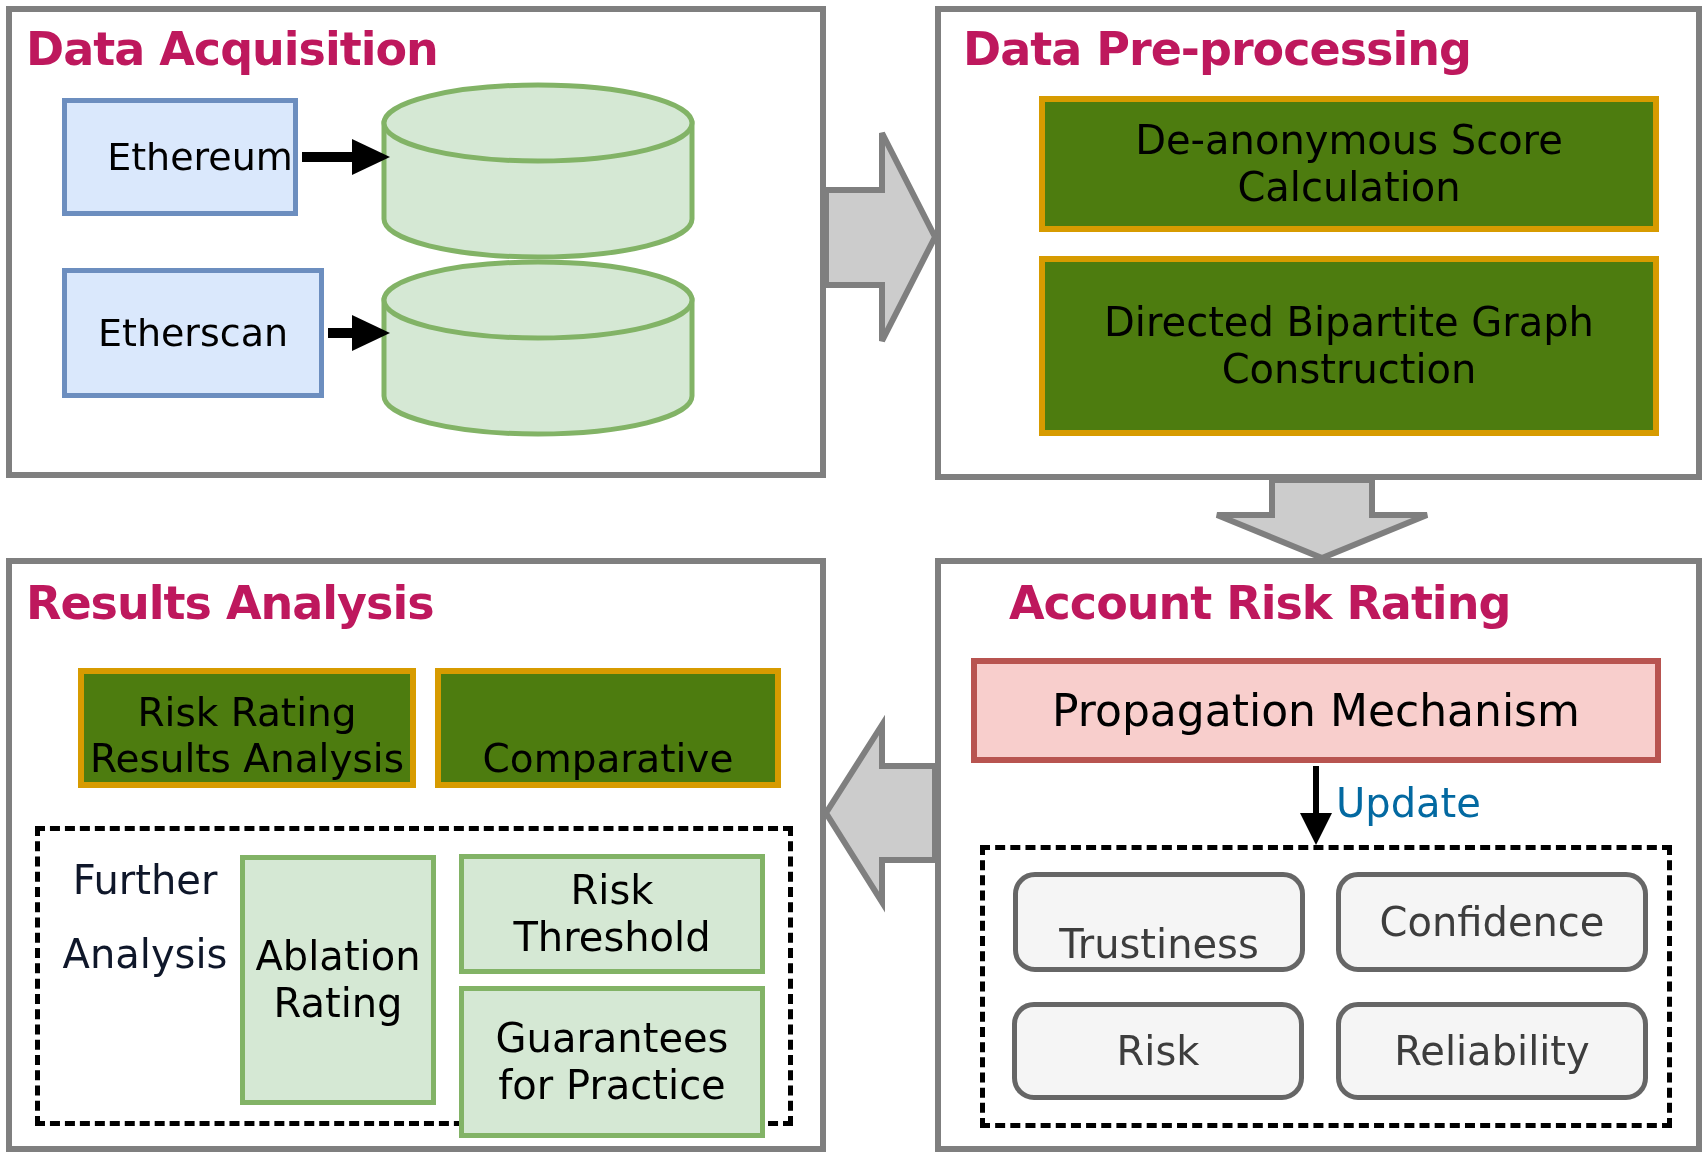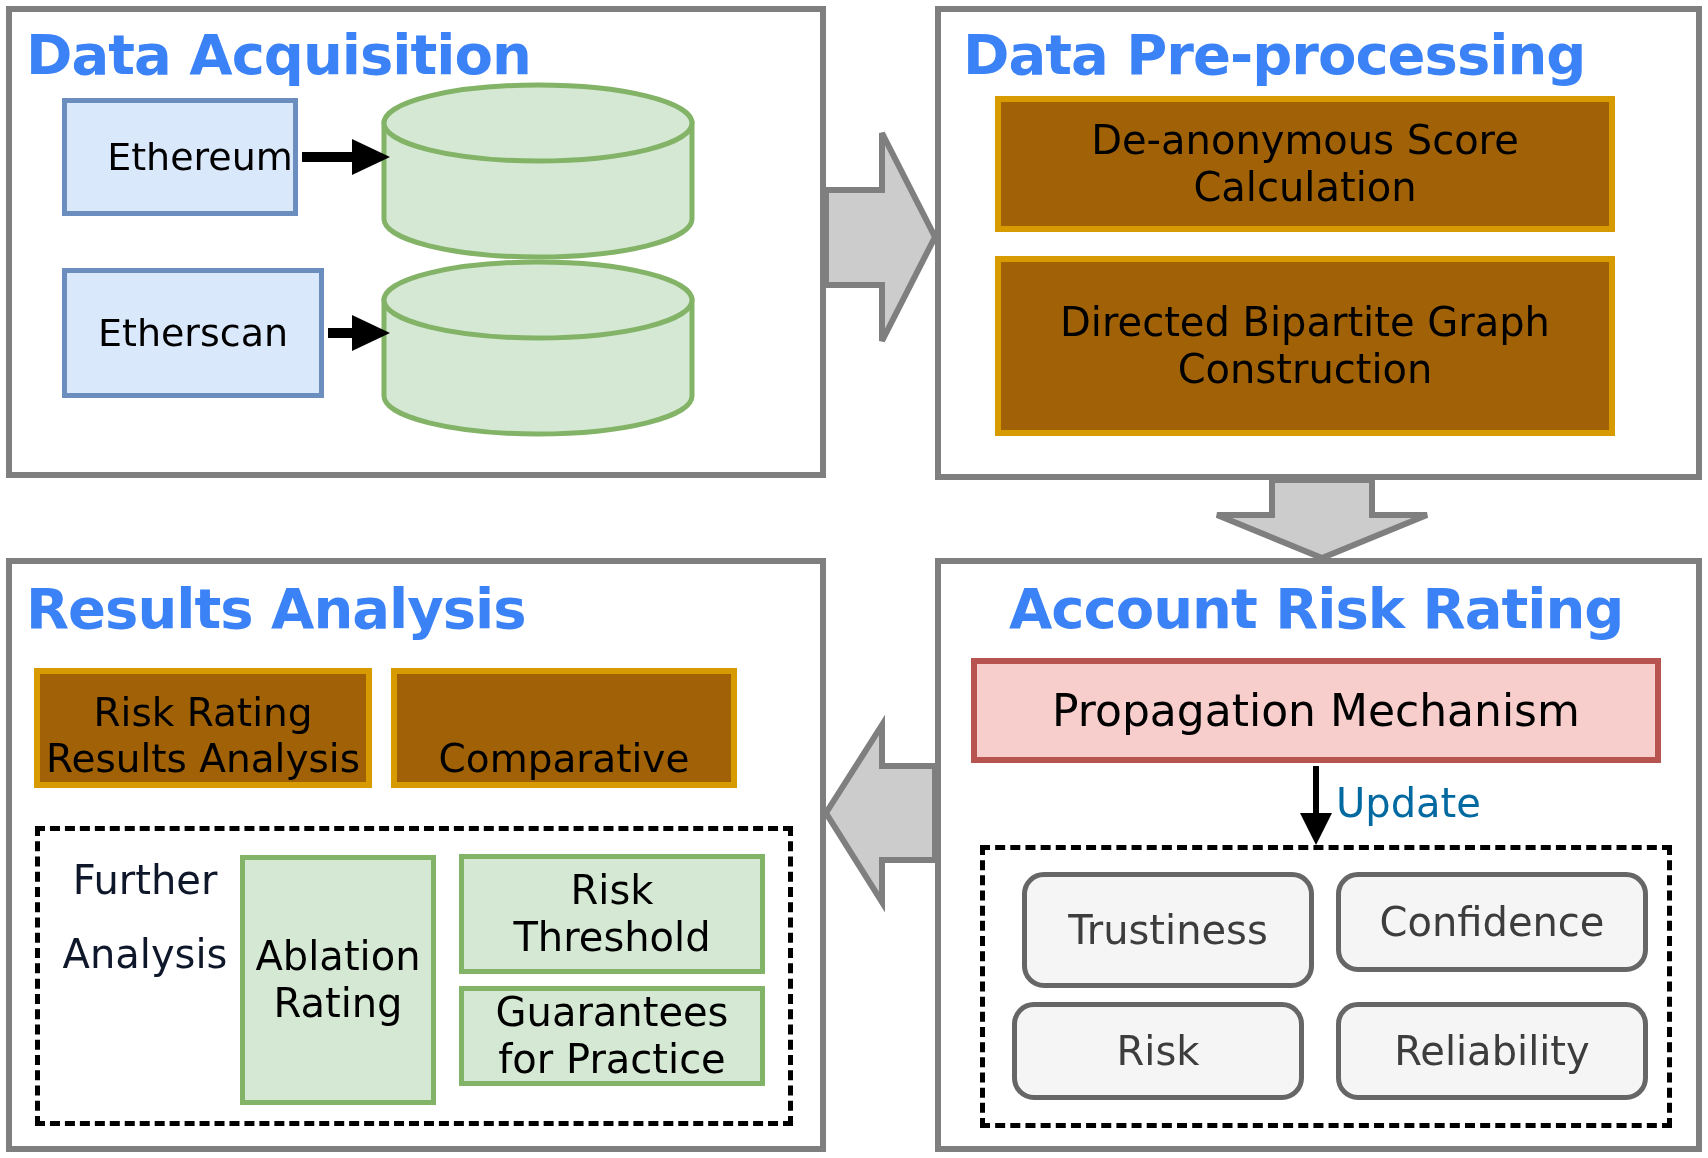--- a/index.html
+++ b/index.html
@@ -4,30 +4,30 @@
 <style>
   html,body{margin:0;padding:0;background:#fff;}
   #stage{
     position:relative;width:1708px;height:1158px;background:#ffffff;
     font-family:"DejaVu Sans","Liberation Sans",sans-serif;overflow:hidden;
   }
   .panel{
     position:absolute;background:#ffffff;border:6px solid #7f7f7f;box-sizing:border-box;
   }
   .panel-title{
-    position:absolute;font-weight:bold;font-size:56px;color:#3b82f6;white-space:nowrap;
+    position:absolute;font-weight:bold;font-size:46px;color:#be185d;white-space:nowrap;
     letter-spacing:-1px;
   }
   .node{
     position:absolute;box-sizing:border-box;display:flex;flex-direction:column;
     align-items:center;justify-content:center;text-align:center;color:#000;
   }
   .node span{display:block;white-space:nowrap;}
   .blue-box{background:#dae8fc;border:5px solid #6c8ebf;font-size:38px;}
-  .orange-box{background:#a16207;border:6px solid #d79b00;font-size:40px;line-height:1.18;}
+  .orange-box{background:#4d7c0f;border:6px solid #d79b00;font-size:40px;line-height:1.18;margin-left:44px;}
   .orange-box.small{font-size:39px;justify-content:flex-end;}
   .pink-box{background:#f8cecc;border:6px solid #b85450;font-size:44px;}
   .green-box{background:#d5e8d4;border:5px solid #82b366;font-size:40px;line-height:1.18;}
   .gray-box{background:#f5f5f5;border:5px solid #666666;border-radius:22px;font-size:40px;color:#3d3d3d;}
   .dashed-box{position:absolute;border:5px dashed #000;box-sizing:border-box;background:transparent;}
   .cyl-label{
     position:absolute;width:300px;text-align:center;font-size:40px;color:#000;white-space:nowrap;
   }
   .plain-label{
     position:absolute;text-align:center;font-size:40px;color:#0f172a;line-height:74px;
@@ -81,34 +81,34 @@
       <span>Analysis</span>
     </div>
     <div class="node green-box" style="left:228px;top:291px;width:196px;height:250px;">
       <span>Ablation</span>
       <span>Rating</span>
     </div>
     <div class="node green-box" style="left:447px;top:290px;width:306px;height:120px;">
       <span>Risk</span>
       <span>Threshold</span>
     </div>
-    <div class="node green-box" style="left:447px;top:422px;width:306px;height:100px;">
+    <div class="node green-box" style="left:447px;top:422px;width:306px;height:152px;">
       <span>Guarantees</span>
       <span>for Practice</span>
     </div>
   </div>
 
   <div class="panel" style="left:935px;top:558px;width:767px;height:594px;">
     <div class="panel-title" style="left:22px;top:12px;margin-left:46px;">Account Risk Rating</div>
     <div class="node pink-box" style="left:30px;top:94px;width:690px;height:105px;">
       <span>Propagation Mechanism</span>
     </div>
     <div class="update-label" style="left:395px;top:216px;">Update</div>
     <div class="dashed-box" style="left:39px;top:281px;width:692px;height:283px;"></div>
-    <div class="node gray-box" style="left:81px;top:308px;width:292px;height:116px;">
+    <div class="node gray-box" style="left:72px;top:308px;width:292px;height:100px;justify-content:flex-end;">
       <span>Trustiness</span>
     </div>
     <div class="node gray-box" style="left:395px;top:308px;width:312px;height:100px;">
       <span>Confidence</span>
     </div>
     <div class="node gray-box" style="left:71px;top:438px;width:292px;height:98px;">
       <span>Risk</span>
     </div>
     <div class="node gray-box" style="left:395px;top:438px;width:312px;height:98px;">
       <span>Reliability</span>

